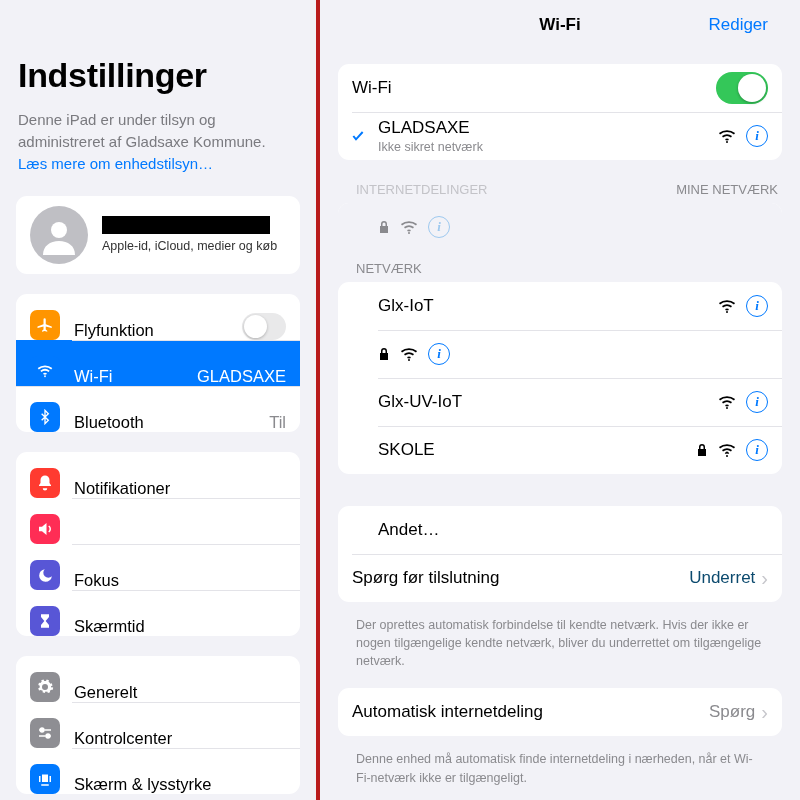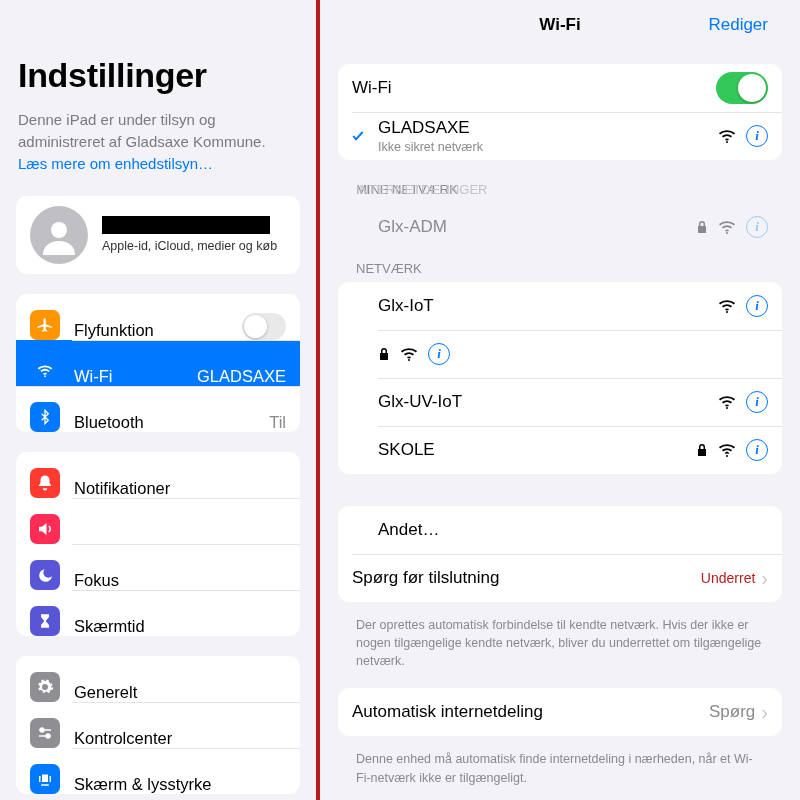--- a/index.html
+++ b/index.html
@@ -131,21 +131,21 @@
     width:28px; height:28px; border-radius:50%; background:#fff;
     box-shadow:0 1px 3px rgba(0,0,0,0.3);
   }
   .check {
     position:absolute; left:12px; width:16px; height:16px; color:#0079ff;
   }
   .section-label{
     font-size:13px; color:#8a8a8e; padding: 16px 4px 6px 18px;
     text-transform:none;
   }
-  .section-label.overlap { position:relative; }
+  .section-label.overlap { position:relative;text-align:right; }
   .section-label.overlap::after{
     content: attr(data-overlap);
     position:absolute; left:18px; top:16px; font-size:13px; color:#c3c3c8;
   }
   .net-icons { display:flex; align-items:center; gap:10px; color:#000;}
   .info-circ{
     width:22px; height:22px; border:1.6px solid #0079ff; border-radius:50%;
     display:flex; align-items:center; justify-content:center;
     font-family: Georgia, serif; font-style:italic; font-weight:700;
     font-size:13px; color:#0079ff;
@@ -316,21 +316,20 @@
           </span>
           <span class="info-circ">i</span>
         </div>
       </div>
     </div>
 
     <div class="section-label overlap" data-overlap="INTERNETDELINGER">MINE NETVÆRK</div>
 
     <div class="group" style="border-bottom-left-radius:0;border-bottom-right-radius:0;margin-bottom:0;">
       <div class="drow ghost-row">
-        <div class="label">Glx-ADM</div>
         <div class="net-icons">
           <span class="lock">
             <svg width="12" height="14" viewBox="0 0 24 28" fill="#8a8a8e">
                 <path d="M6 12V8a6 6 0 1112 0v4h2v14H4V12h2zm3 0h6V8a3 3 0 10-6 0v4z"></path>
               </svg>
           </span>
           <span class="wifi">
             <svg width="18" height="14" viewBox="0 0 24 18" fill="none" stroke="#8a8a8e" stroke-width="2.2">
                 <path d="M2 6a16 16 0 0120 0"></path>
                 <path d="M6 10a10 10 0 0112 0"></path>
@@ -414,21 +413,21 @@
     </div>
 
     <div style="height:26px"></div>
 
     <div class="group">
       <div class="drow">
         <div class="label">Andet…</div>
       </div>
       <div class="drow no-indent">
         <div class="label">Spørg før tilslutning</div>
-        <div style="color:#b91c1c;font-size:14px">Underret</div>
+        <div style="color:#0c4a6e;font-size:17px">Underret</div>
         <span class="chev">›</span>
       </div>
     </div>
     <div class="footer-note">Der oprettes automatisk forbindelse til kendte netværk. Hvis der ikke er nogen tilgængelige kendte netværk, bliver du underrettet om tilgængelige netværk.</div>
 
     <div class="group">
       <div class="drow no-indent">
         <div class="label">Automatisk internetdeling</div>
         <div style="color:#8a8a8e;font-size:17px">Spørg</div>
         <span class="chev">›</span>

